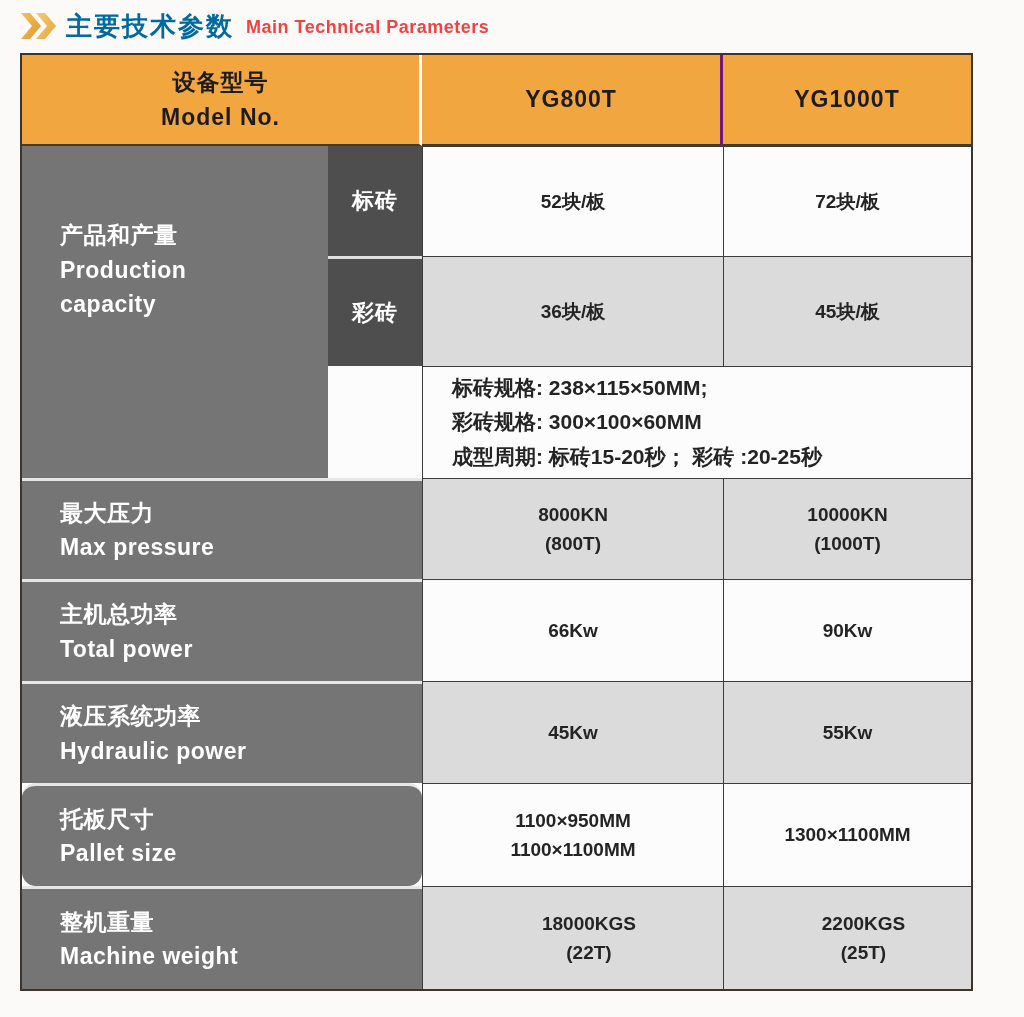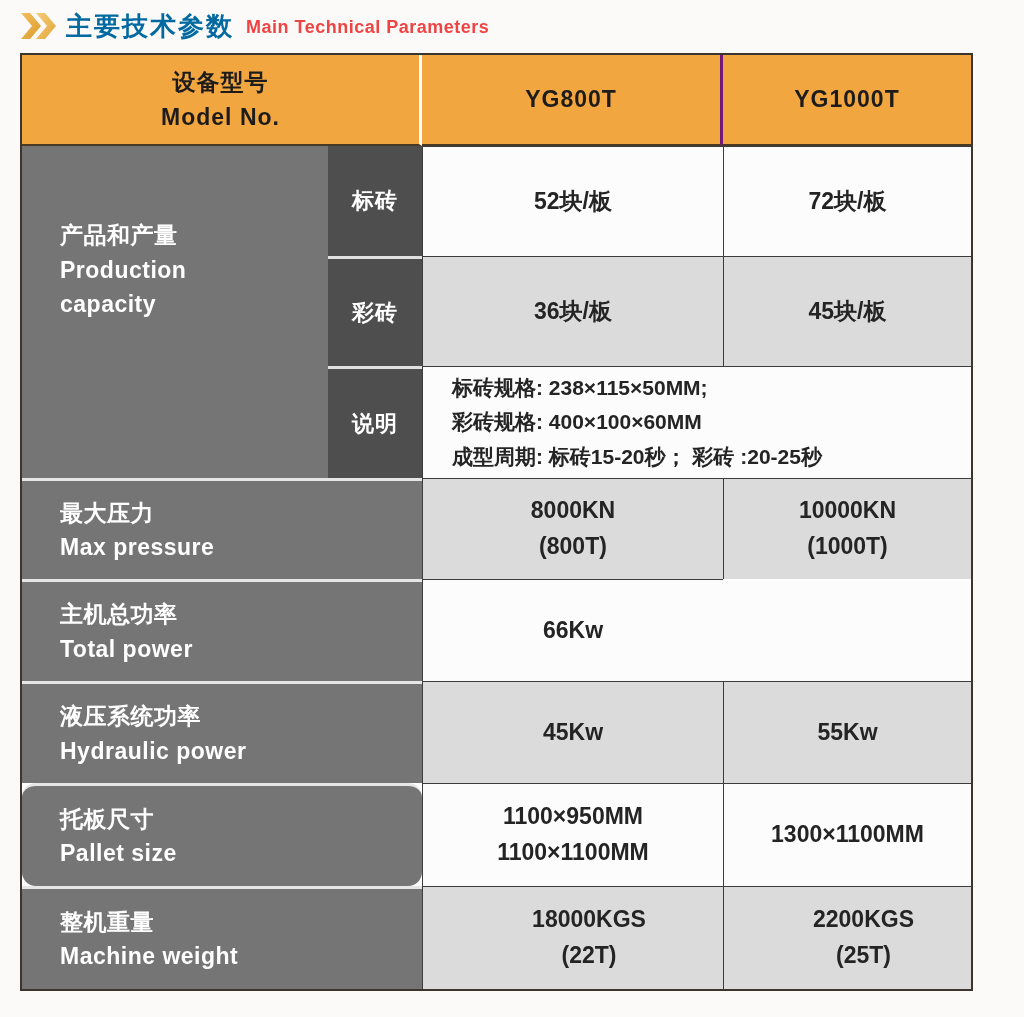--- a/index.html
+++ b/index.html
@@ -65,21 +65,21 @@
     font-size:22px;font-weight:600;letter-spacing:1px;
   }
   .sub-r2{grid-row:2;}
   .sub-r3{grid-row:3;border-top:3px solid #e0e0e0;}
   .sub-r4{grid-row:4;border-top:3px solid #e0e0e0;}
 
   
   .data-cell{
     display:flex;align-items:center;justify-content:center;
     text-align:center;
-    font-size:23px;font-weight:600;color:#242424;
+    font-size:19px;font-weight:600;color:#242424;
     white-space:pre-line;line-height:1.55;
     border-left:1px solid #3c3c3c;border-top:1px solid #3c3c3c;
   }
   .c3{grid-column:3;}
   .c4{grid-column:4;}
   .dr2{grid-row:2;}.dr3{grid-row:3;}.dr5{grid-row:5;}.dr6{grid-row:6;}
   .dr7{grid-row:7;}.dr8{grid-row:8;}.dr9{grid-row:9;padding-left:32px;}
   .bg-w{background:#fcfcfc;}
   .bg-g{background:#dbdbdb;}
 
@@ -130,35 +130,35 @@
     <div class="cell label-cell prod-label">产品和产量
 Production
 capacity</div>
     <div class="cell data-cell c3 dr2 bg-w">52块/板</div>
     <div class="cell data-cell c4 dr2 bg-w">72块/板</div>
 
     <div class="cell sub-cell sub-r3">彩砖</div>
     <div class="cell data-cell c3 dr3 bg-g">36块/板</div>
     <div class="cell data-cell c4 dr3 bg-g">45块/板</div>
 
-    <div class="cell sub-cell sub-r4">说明</div>
     <div class="cell note-cell">标砖规格: 238×115×50MM;
-彩砖规格: 400×100×60MM
+彩砖规格: 300×100×60MM
 成型周期: 标砖15-20秒； 彩砖 :20-25秒</div>
 
     <div class="cell label-cell rl r5">最大压力
 Max pressure</div>
     <div class="cell data-cell c3 dr5 bg-g">8000KN
 (800T)</div>
     <div class="cell data-cell c4 dr5 bg-g">10000KN
 (1000T)</div>
 
     <div class="cell label-cell rl r6">主机总功率
 Total power</div>
     <div class="cell data-cell c3 dr6 bg-w">66Kw</div>
+    <div class="cell data-cell c4 dr6 bg-w">90Kw</div>
 
     <div class="cell label-cell rl r7">液压系统功率
 Hydraulic power</div>
     <div class="cell data-cell c3 dr7 bg-g">45Kw</div>
     <div class="cell data-cell c4 dr7 bg-g">55Kw</div>
 
     <div class="cell label-cell rl r8">托板尺寸
 Pallet size</div>
     <div class="cell data-cell c3 dr8 bg-w">1100×950MM
 1100×1100MM</div>

